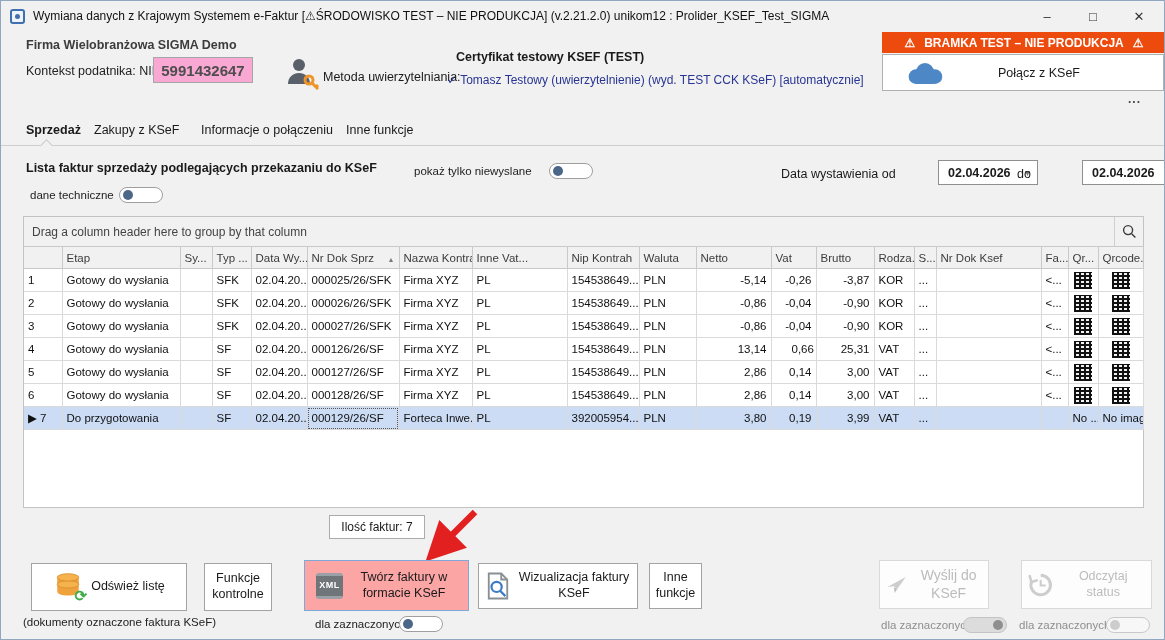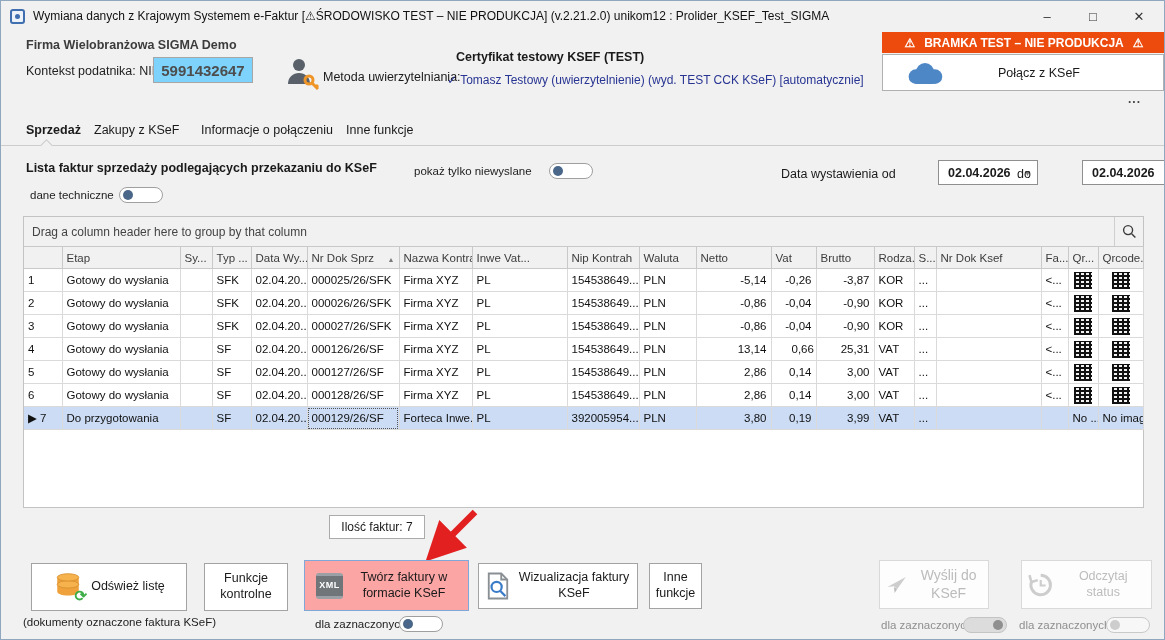--- a/index.html
+++ b/index.html
@@ -11,21 +11,21 @@
   .titlebar{position:absolute;left:0;top:0;right:0;height:30px;display:flex;align-items:center;padding-left:9px;}
   .app-icon{width:15px;height:15px;border:2px solid #3f6fae;border-radius:3px;display:flex;align-items:center;justify-content:center;background:#eef3fa;box-sizing:border-box;}
   .app-icon .dot{width:5px;height:5px;border-radius:50%;background:#3f6fae;}
   .title-text{margin-left:8px;color:#111;}
   .win-controls{position:absolute;right:2px;top:0;height:30px;display:flex;}
   .wbtn{width:46px;height:30px;display:flex;align-items:center;justify-content:center;font-size:13px;color:#333;cursor:default;}
 
   
   .company{position:absolute;left:25px;top:37px;font-weight:bold;font-size:12.5px;color:#3c3c3c;}
   .context-label{position:absolute;left:25px;top:63px;font-size:12.5px;color:#222;}
-  .nip-box{position:absolute;left:152px;top:56px;width:100px;height:26px;background:#7dd3fc;border:1px solid #a6a6a6;
+  .nip-box{position:absolute;left:152px;top:56px;width:100px;height:26px;background:#f9a8d4;border:1px solid #a6a6a6;
            display:flex;align-items:center;justify-content:center;font-weight:bold;font-size:15px;color:#4d4d4d;box-sizing:border-box;}
   .person-icon{position:absolute;left:285px;top:55px;}
   .auth-label{position:absolute;left:322px;top:69px;font-size:12.5px;}
   .cert-title{position:absolute;left:455px;top:49px;font-weight:bold;font-size:12.5px;}
   .cert-detail{position:absolute;left:446px;top:72px;font-size:12px;color:#283593;}
   .banner{position:absolute;left:881px;top:31px;width:284px;height:21px;background:#ec4b0d;color:#fff;
           font-weight:bold;font-size:12px;display:flex;align-items:center;justify-content:center;gap:9px;}
   .connect-btn{position:absolute;left:881px;top:53px;width:282px;height:37px;background:#fff;border:1px solid #b0b0b0;
                display:flex;align-items:center;box-sizing:border-box;cursor:default;}
   .connect-btn svg{margin-left:22px;}
@@ -194,21 +194,21 @@
         </colgroup>
       <thead>
           <tr>
             <th></th>
             <th>Etap</th>
             <th>Sy...</th>
             <th>Typ ...</th>
             <th>Data Wy...</th>
             <th>Nr Dok Sprz<span class="sort">▲</span></th>
             <th>Nazwa Kontrah</th>
-            <th>Inwe Vat...</th>
+            <th>Inne Vat...</th>
             <th>Nip Kontrah</th>
             <th>Waluta</th>
             <th>Netto</th>
             <th>Vat</th>
             <th>Brutto</th>
             <th>Rodza...</th>
             <th>S...</th>
             <th>Nr Dok Ksef</th>
             <th>Fa...</th>
             <th>Qr...</th>
@@ -410,21 +410,21 @@
         <path d="M3 5 v13 c0 2.2 4.4 3.8 10 3.8 s10-1.6 10-3.8 V5" fill="#efa23b"></path>
         <ellipse cx="13" cy="11.5" rx="10" ry="3.4" fill="#f6b34d" stroke="#d88f2e" stroke-width="0.8"></ellipse>
         <ellipse cx="13" cy="5" rx="10" ry="3.4" fill="#f6b34d" stroke="#d88f2e" stroke-width="0.8"></ellipse>
       </svg>
       <span class="recycle">⟳</span>
     </span>
     <span>Odśwież listę</span>
   </div>
   <div class="caption" style="left:22px;top:615px">(dokumenty oznaczone faktura KSeF)</div>
 
-  <div class="btn" style="left:203px;top:562px;width:84px;height:48px">
+  <div class="btn" style="left:203px;top:562px;width:68px;height:48px">
     <span>Funkcje kontrolne</span>
   </div>
 
   <div class="btn blue" style="left:303px;top:559px;width:165px;height:51px">
     <span class="xml-icon">XML</span>
     <span style="width:106px">Twórz faktury w formacie KSeF</span>
   </div>
   <span class="caption" style="left:314px;top:617px">dla zaznaczonyc</span>
   <span class="toggle" style="left:398px;top:615px">
       <span class="knob"></span>

